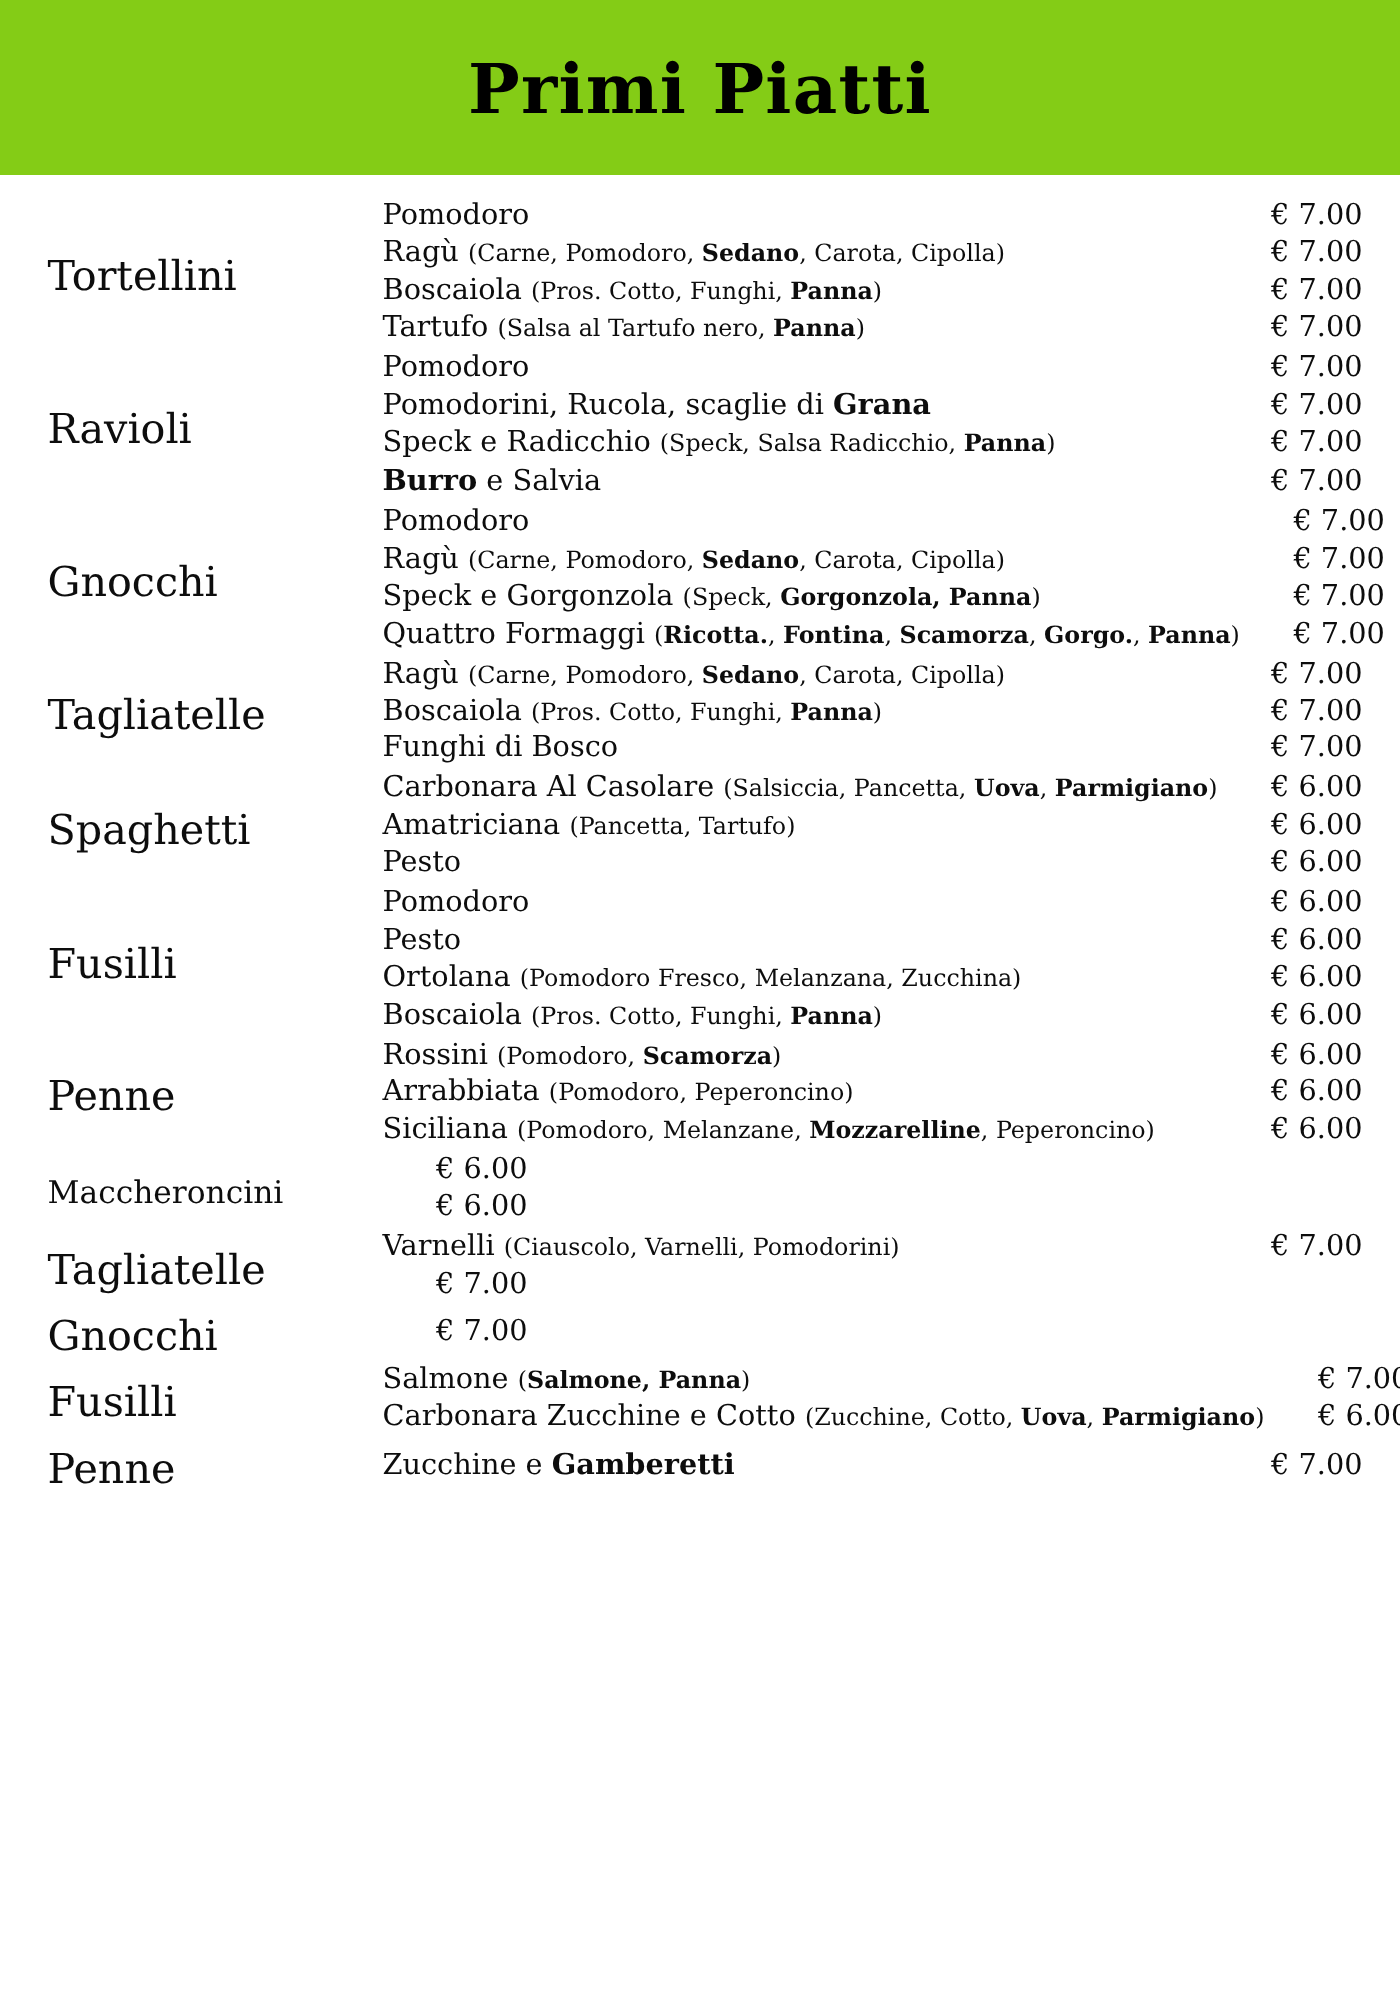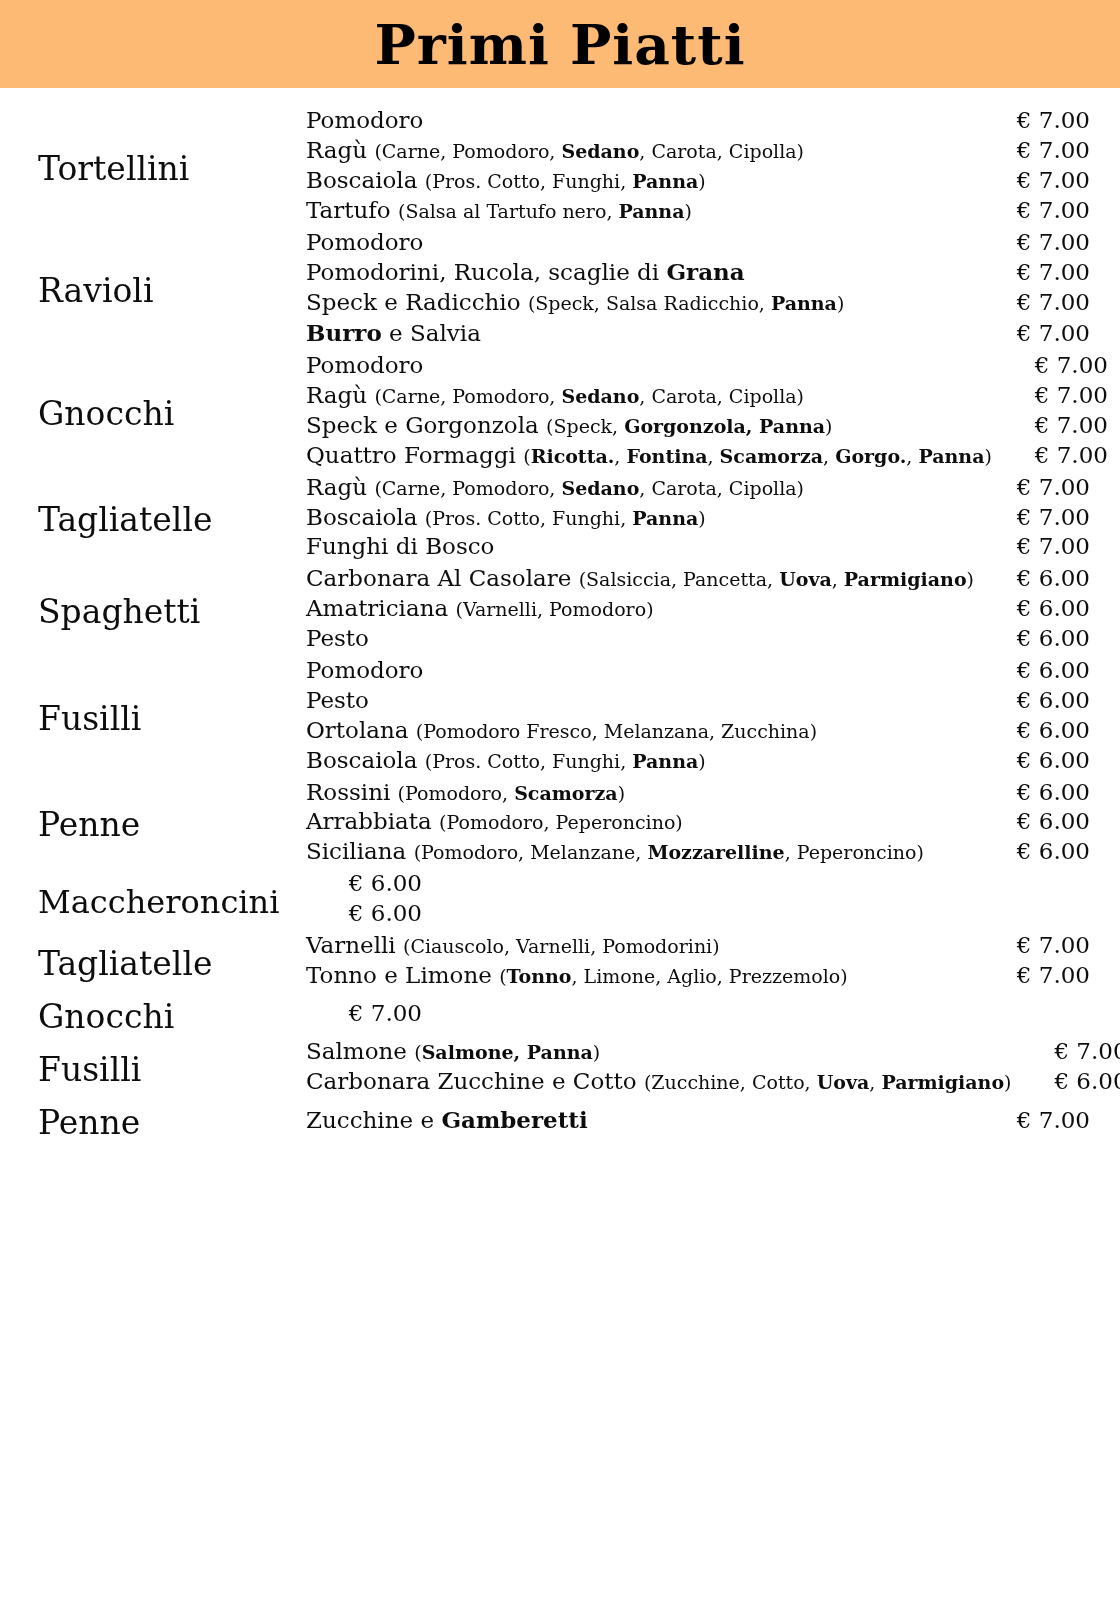--- a/index.html
+++ b/index.html
@@ -11,23 +11,23 @@
     width: 1120px;
     min-height: 1600px;
     font-family: "DejaVu Serif", serif;
     color: #0d0d0d;
   }
   .page {
     width: 1120px;
     position: relative;
   }
   .title-bar {
-    background: #fdba74;
+    background: #84cc16;
     width: 100%;
-    height: 88px;
+    height: 140px;
     display: flex;
     align-items: center;
     justify-content: center;
   }
   .title-bar h1 {
     margin: 0;
     font-family: "DejaVu Serif", serif;
     font-weight: 700;
     font-size: 55px;
     letter-spacing: 1px;
@@ -43,21 +43,21 @@
   }
   .group-name {
     width: 268px;
     flex: 0 0 268px;
     font-size: 33px;
     line-height: 1.1;
     padding-top: 6px;
     white-space: nowrap;
   }
   .group-name.small {
-    font-size: 32px;
+    font-size: 25px;
   }
   .items {
     flex: 1 1 auto;
   }
   .item {
     display: flex;
     align-items: baseline;
     justify-content: space-between;
     line-height: 1.30;
   }
@@ -170,21 +170,21 @@
         </div>
       </div>
       <div class="group">
         <div class="group-name">Spaghetti</div>
         <div class="items">
           <div class="item">
             <div class="item-text">Carbonara Al Casolare <span class="desc">(Salsiccia, Pancetta, <b>Uova</b>, <b>Parmigiano</b>)</span></div>
             <div class="price">€ 6.00</div>
           </div>
           <div class="item">
-            <div class="item-text">Amatriciana <span class="desc">(Varnelli, Pomodoro)</span></div>
+            <div class="item-text">Amatriciana <span class="desc">(Pancetta, Tartufo)</span></div>
             <div class="price">€ 6.00</div>
           </div>
           <div class="item">
             <div class="item-text">Pesto</div>
             <div class="price">€ 6.00</div>
           </div>
         </div>
       </div>
       <div class="group">
         <div class="group-name">Fusilli</div>
@@ -236,21 +236,20 @@
         </div>
       </div>
       <div class="group">
         <div class="group-name">Tagliatelle</div>
         <div class="items">
           <div class="item">
             <div class="item-text">Varnelli <span class="desc">(Ciauscolo, Varnelli, Pomodorini)</span></div>
             <div class="price">€ 7.00</div>
           </div>
           <div class="item">
-            <div class="item-text">Tonno e Limone <span class="desc">(<b>Tonno</b>, Limone, Aglio, Prezzemolo)</span></div>
             <div class="price">€ 7.00</div>
           </div>
         </div>
       </div>
       <div class="group">
         <div class="group-name">Gnocchi</div>
         <div class="items">
           <div class="item">
             <div class="price">€ 7.00</div>
           </div>

